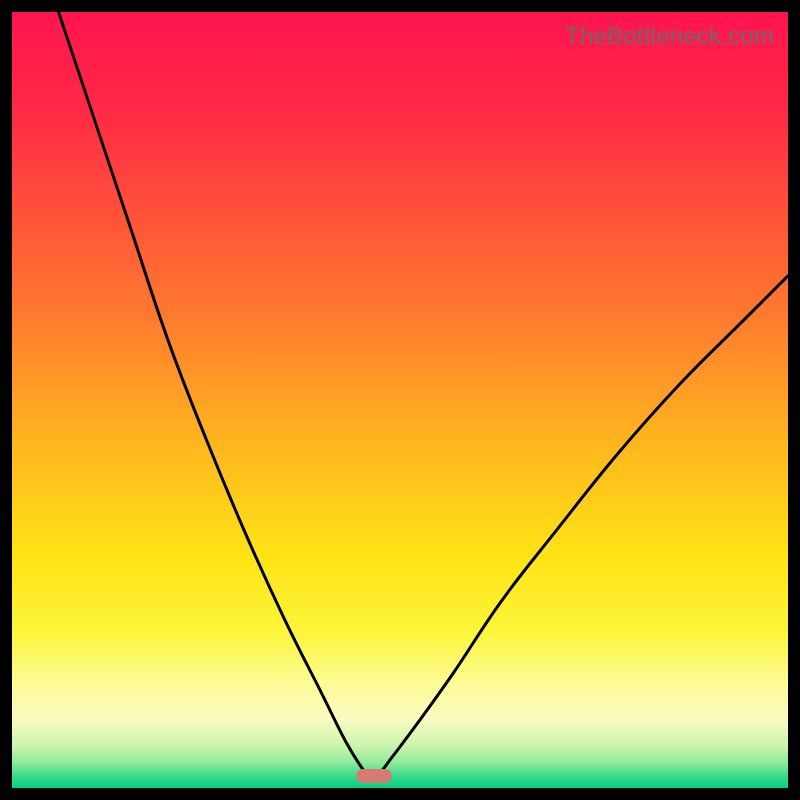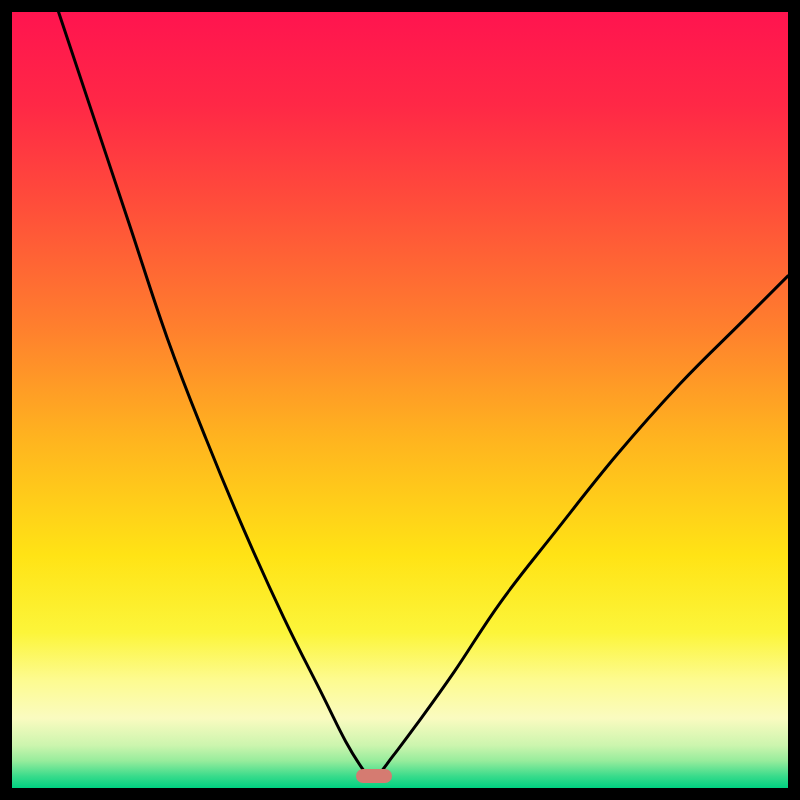--- a/index.html
+++ b/index.html
@@ -78,20 +78,21 @@
             <stop offset="91%" stop-color="#fafbc0"></stop>
             <stop offset="94.5%" stop-color="#ccf5ae"></stop>
             <stop offset="96.5%" stop-color="#97ec9c"></stop>
             <stop offset="98.5%" stop-color="#38db8b"></stop>
             <stop offset="100%" stop-color="#00d181"></stop>
           </linearGradient>
       </defs>
       <rect x="0" y="0" width="776" height="776" fill="url(#bgGrad)"></rect>
     </svg>
 
+    <div class="watermark">TheBottleneck.com</div>
 
     <svg class="curve" viewBox="0 0 776 776" preserveAspectRatio="none">
       <path id="curvePath" fill="none" stroke="#000000" stroke-width="3" stroke-linecap="round" d="M 46.56 0.00 C 52.77 18.62, 63.63 51.22, 77.60 93.12 C 91.57 135.02, 100.88 162.96, 116.40 209.52 C 131.92 256.08, 139.68 282.46, 155.20 325.92 C 170.72 369.38, 178.48 388.00, 194.00 426.80 C 209.52 465.60, 217.28 484.22, 232.80 519.92 C 248.32 555.62, 256.08 572.69, 271.60 605.28 C 287.12 637.87, 297.98 658.05, 310.40 682.88 C 322.82 707.71, 325.14 713.92, 333.68 729.44 C 342.22 744.96, 347.49 752.72, 353.08 760.48 C 358.67 768.24, 358.51 768.24, 361.62 768.24 C 364.72 768.24, 364.88 765.14, 368.60 760.48 C 372.32 755.82, 373.26 754.27, 380.24 744.96 C 387.22 735.65, 391.10 730.99, 403.52 713.92 C 415.94 696.85, 425.25 684.43, 442.32 659.60 C 459.39 634.77, 468.70 617.70, 488.88 589.76 C 509.06 561.82, 519.92 549.41, 543.20 519.92 C 566.48 490.43, 580.45 471.81, 605.28 442.32 C 630.11 412.83, 642.53 398.86, 667.36 372.48 C 692.19 346.10, 707.71 332.13, 729.44 310.40 C 751.17 288.67, 766.69 273.15, 776.00 263.84"></path>
     </svg>
 
     <div class="floor-marker" style="left: 344px; top: 757px; width: 36px; height: 14px; background: rgb(213, 123, 113);"></div>
 
   </div>
 </div>
 

